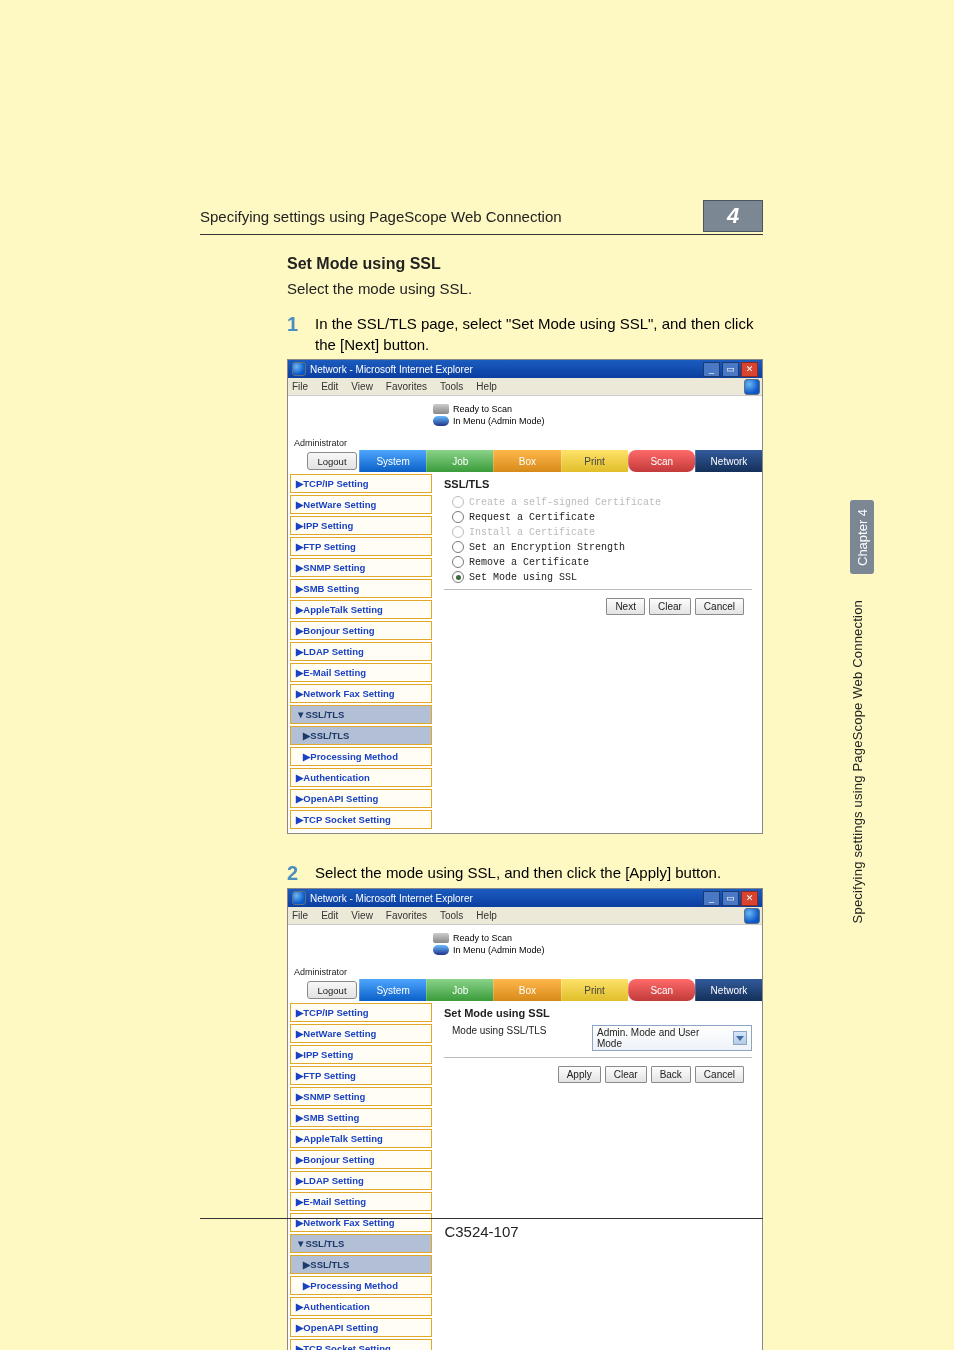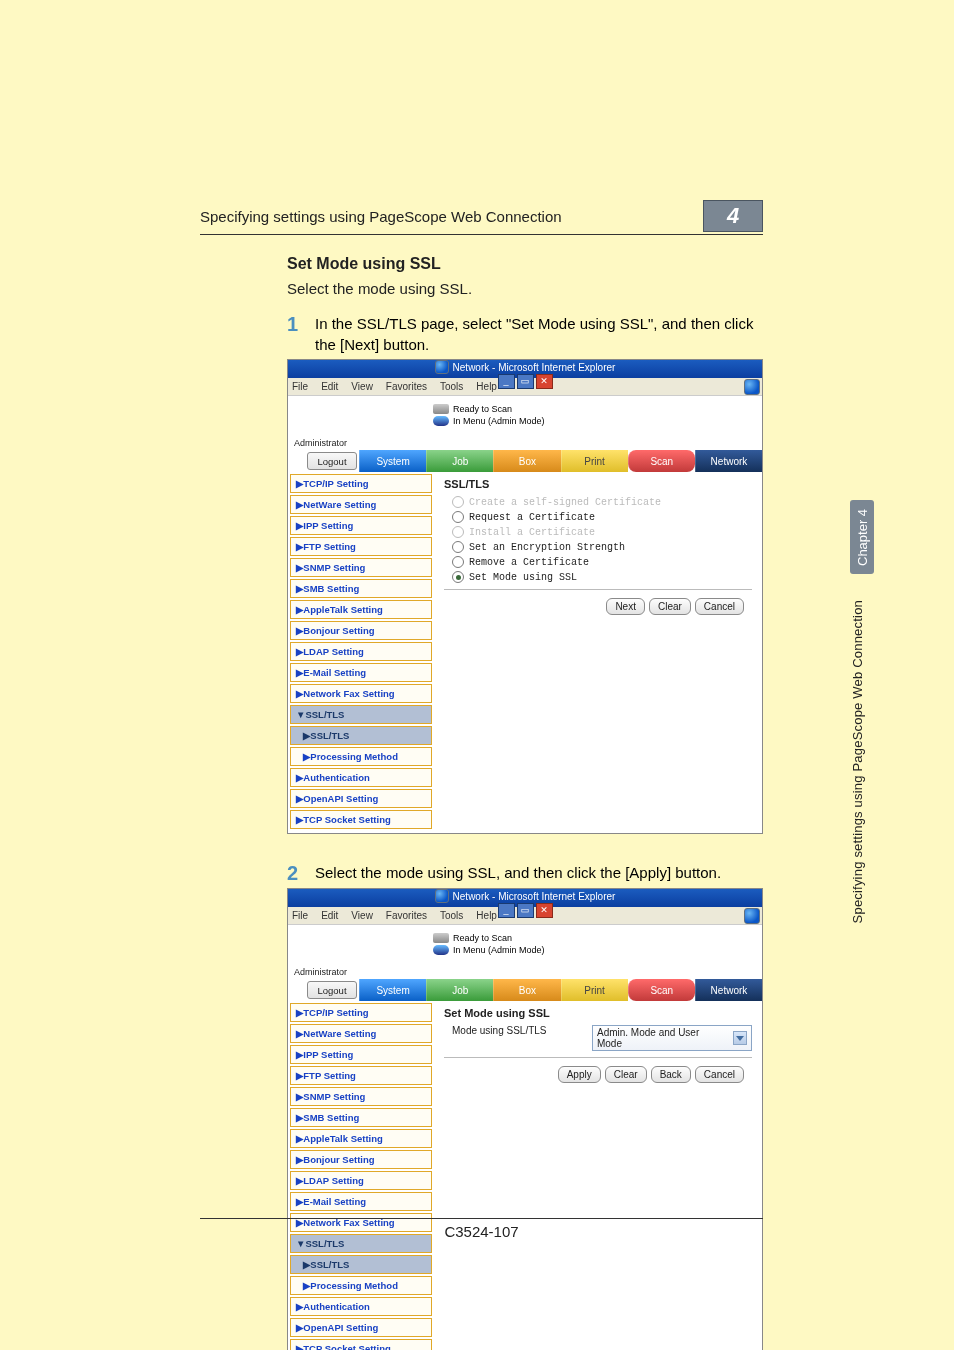--- a/index.html
+++ b/index.html
@@ -88,21 +88,20 @@
     margin-bottom: 28px;
   }
   .titlebar {
     height: 18px;
     background: linear-gradient(to bottom, #1b5cbf, #0b3ea0);
     display: flex;
     align-items: center;
     justify-content: space-between;
     padding: 0 4px;
     color: #fff;
-    flex-direction: column;
   }
   .win-btns {
     display: flex;
     gap: 2px;
   }
   .win-btn {
     width: 15px;
     height: 13px;
     background: #4b78c4;
     border: 1px solid #1a3a70;
@@ -278,21 +277,21 @@
   }
   .btn-row {
     display: flex;
     justify-content: flex-end;
     gap: 4px;
     padding-right: 8px;
   }
   .small-btn {
     background: linear-gradient(to bottom,#fdfdfd,#e3e3e3);
     border: 1px solid #8a8a8a;
-    border-radius: 6px;
+    border-radius: 1px;
     padding: 2px 8px;
     font-size: 10px;
     color: #222;
   }
   .mode-row {
     display: flex;
     padding-left: 8px;
     margin-bottom: 6px;
   }
   .mode-label {

